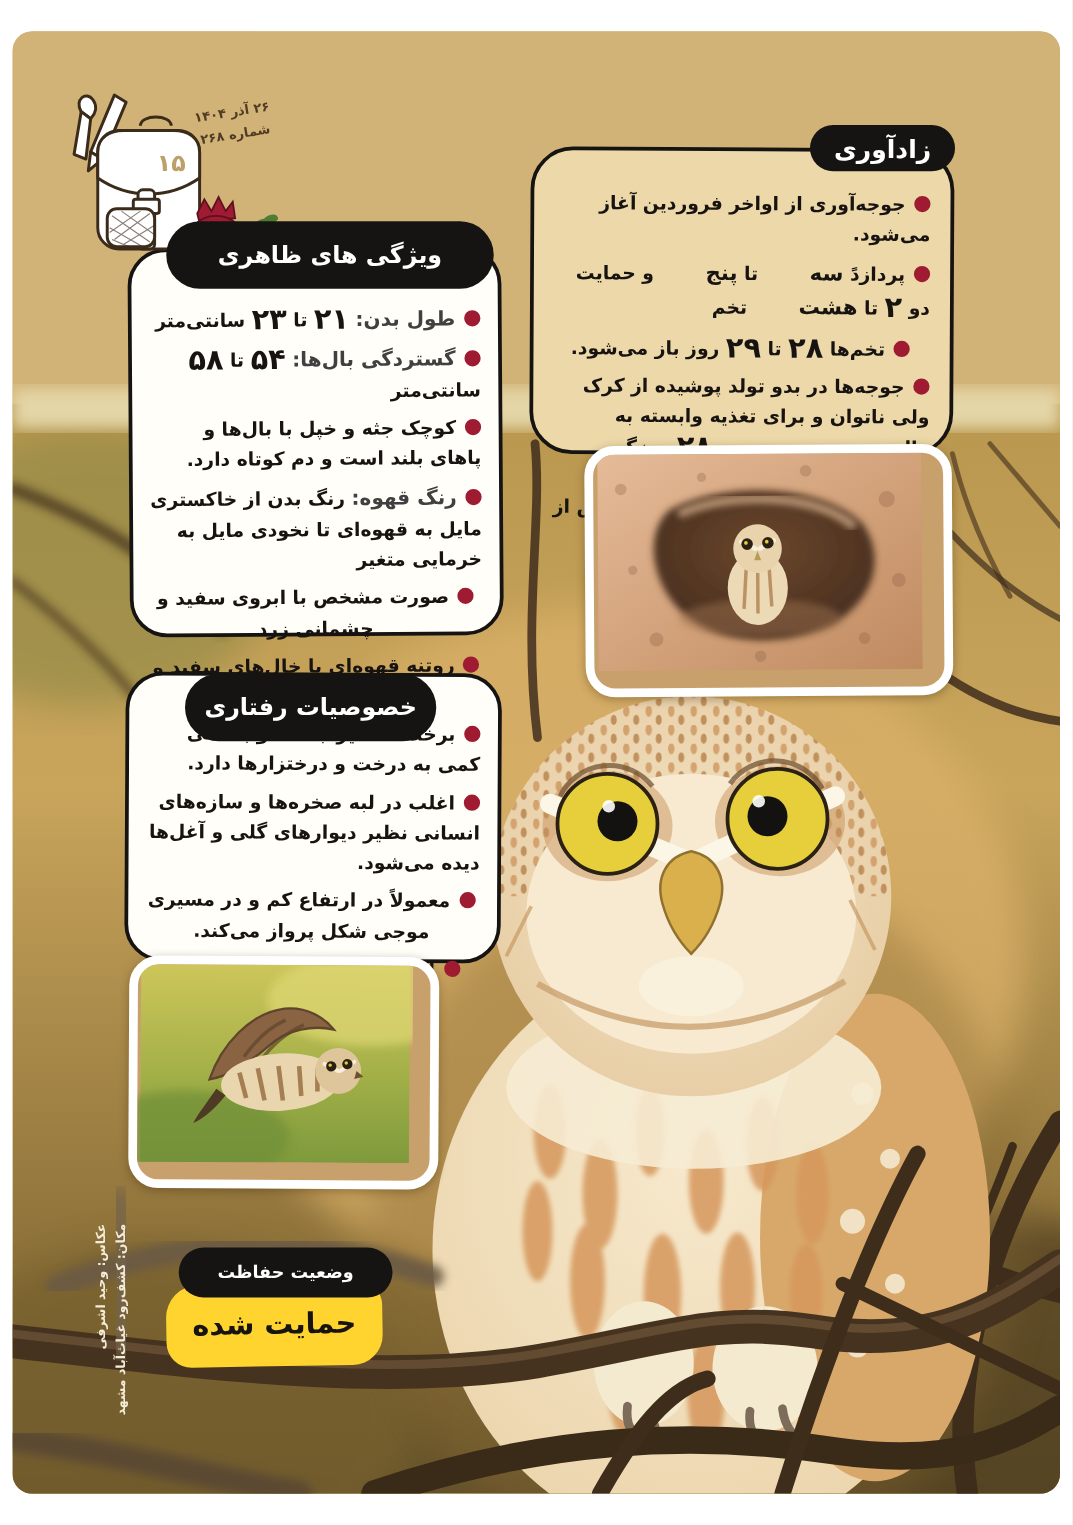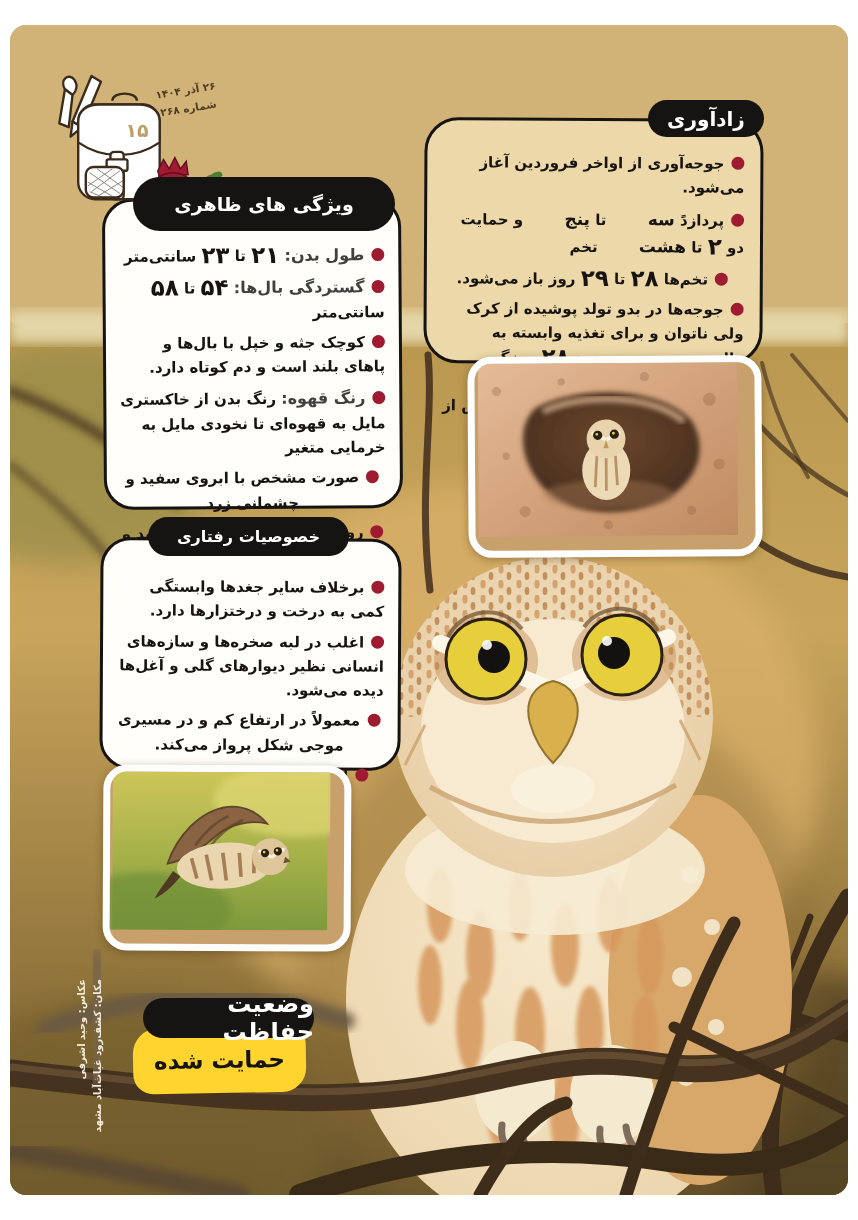--- a/index.html
+++ b/index.html
@@ -4,49 +4,49 @@
 <style>
   html,body{margin:0;padding:0;background:#ffffff;}
   body{font-family:"DejaVu Sans",sans-serif;}
   .page{position:relative;width:858px;height:1220px;background:#ffffff;overflow:hidden;}
   .content{position:absolute;left:10px;top:25px;width:838px;height:1170px;
            background:#d2b377;border-radius:16px;overflow:hidden;}
   .scene{position:absolute;inset:0;z-index:0;}
 
   
   .pill{position:absolute;background:#161412;color:#fff;display:flex;align-items:center;justify-content:center;
-        border-radius:40px;font-weight:bold;z-index:6;letter-spacing:-0.2px;text-align:right;}
+        border-radius:40px;font-weight:bold;z-index:6;letter-spacing:-0.2px;}
   
   .bubble{position:absolute;border:3px solid #161412;z-index:3;direction:rtl;color:#171310;
           font-weight:bold;font-size:15px;line-height:1.62;text-align:right;}
   .bubble p{margin:6px 0;}
   .bubble .center{text-align:center;}
   .dot{display:inline-block;width:13px;height:13px;border-radius:50%;background:#9e1b32;
        margin-inline-end:7px;vertical-align:-1px;}
   .seg-b{font-size:23px;line-height:1;vertical-align:-2px;font-weight:bold;}
   .seg-w{font-size:17px;font-weight:bold;margin-left:36px;}
   .seg-r{color:#404040;font-size:16px;font-weight:bold;}
 
   .bubble-repro{left:414px;top:93px;width:339px;height:246px;background:#ecd8a8;
                 border-radius:34px;padding:24px 16px 8px 14px;transform:rotate(.3deg);box-sizing:border-box;}
   .pill-repro{left:638px;top:75px;width:116px;height:37px;font-size:20px;}
   .bubble-phys{left:93px;top:173px;width:299px;height:311px;background:#fffef9;
                border-radius:30px;padding:36px 14px 8px 12px;transform:rotate(-.4deg);box-sizing:border-box;}
   .pill-phys{left:123px;top:152px;width:262px;height:54px;font-size:19px;}
   .bubble-beh{left:90px;top:513px;width:301px;height:232px;background:#fffef9;
               border-radius:30px;padding:28px 14px 8px 12px;transform:rotate(.3deg);box-sizing:border-box;}
-  .pill-beh{left:138px;top:492px;width:201px;height:39px;font-size:16px;}
+  .pill-beh{left:138px;top:514px;width:201px;height:54px;font-size:19px;}
 
   .inset{position:absolute;border:7px solid #fff;border-radius:24px;overflow:hidden;
          box-shadow:0 2px 8px rgba(60,35,5,.35);z-index:5;background:#c8a06c;}
   .inset svg{display:block;}
   .inset-nest{left:458px;top:331px;width:280px;height:187px;transform:rotate(-.4deg);}
   .inset-flight{left:93px;top:740px;width:234px;height:172px;transform:rotate(.3deg);}
 
-  .pill-cons{left:133px;top:973px;width:171px;height:40px;font-size:24px;}
+  .pill-cons{left:133px;top:973px;width:171px;height:40px;font-size:14px;}
   .badge{position:absolute;left:123px;top:1002px;width:173px;height:66px;background:#ffd42e;
          border-radius:26px 18px 24px 20px;display:flex;align-items:center;justify-content:center;
          font-size:23px;font-weight:bold;color:#171310;z-index:4;transform:rotate(-1deg);direction:rtl;}
 
   .credits{position:absolute;left:64px;top:1096px;width:142px;transform:rotate(-90deg);
            transform-origin:0 0;z-index:4;direction:rtl;text-align:right;color:#f4ecd8;
            font-size:10px;font-weight:bold;line-height:1.55;}
   .credits div{white-space:nowrap;}
 
   .logo{position:absolute;left:36px;top:40px;width:180px;height:168px;z-index:4;}

